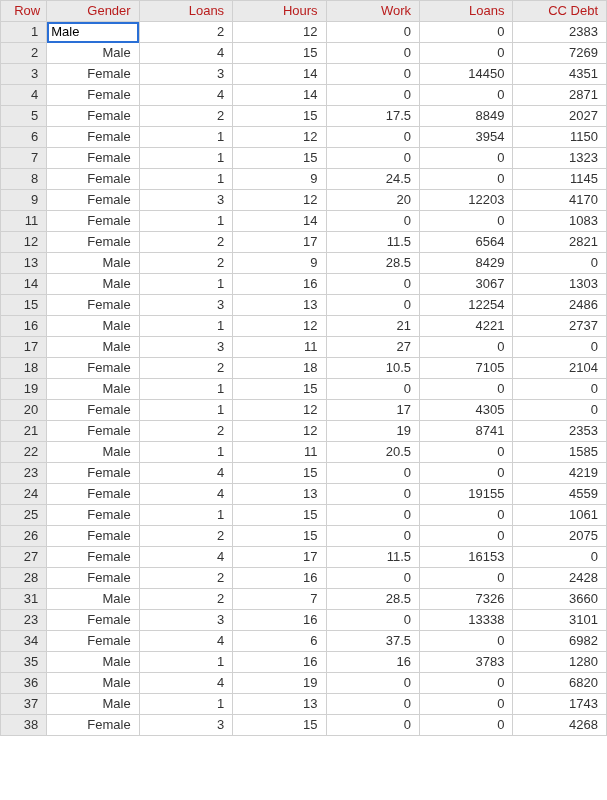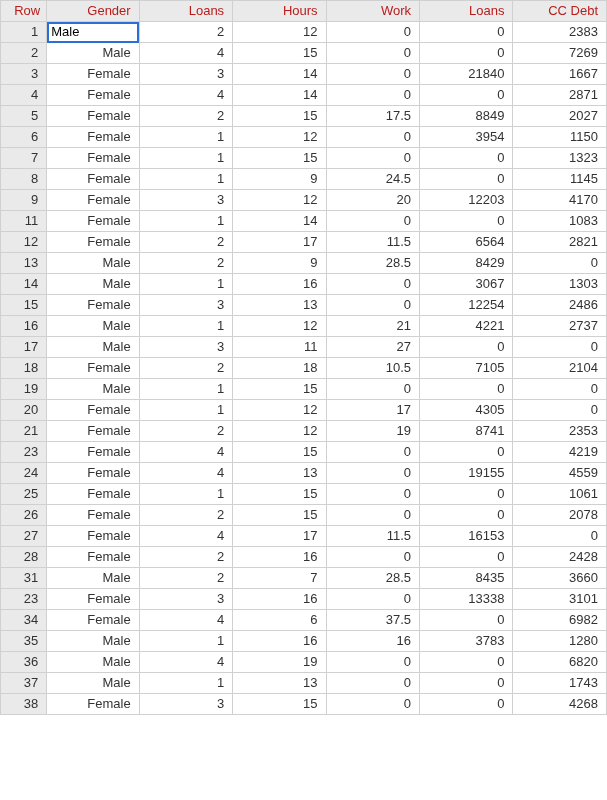--- a/index.html
+++ b/index.html
@@ -82,22 +82,22 @@
         <td class="col-num">0</td>
         <td class="col-num">0</td>
         <td class="col-num">7269</td>
       </tr>
       <tr>
         <td class="rowhead col-row">3</td>
         <td class="col-gender">Female</td>
         <td class="col-num">3</td>
         <td class="col-num">14</td>
         <td class="col-num">0</td>
-        <td class="col-num">21840</td>
-        <td class="col-num">1667</td>
+        <td class="col-num">14450</td>
+        <td class="col-num">4351</td>
       </tr>
       <tr>
         <td class="rowhead col-row">4</td>
         <td class="col-gender">Female</td>
         <td class="col-num">4</td>
         <td class="col-num">14</td>
         <td class="col-num">0</td>
         <td class="col-num">0</td>
         <td class="col-num">2871</td>
       </tr>
@@ -239,20 +239,29 @@
       <tr>
         <td class="rowhead col-row">21</td>
         <td class="col-gender">Female</td>
         <td class="col-num">2</td>
         <td class="col-num">12</td>
         <td class="col-num">19</td>
         <td class="col-num">8741</td>
         <td class="col-num">2353</td>
       </tr>
       <tr>
+        <td class="rowhead col-row">22</td>
+        <td class="col-gender">Male</td>
+        <td class="col-num">1</td>
+        <td class="col-num">11</td>
+        <td class="col-num">20.5</td>
+        <td class="col-num">0</td>
+        <td class="col-num">1585</td>
+      </tr>
+      <tr>
         <td class="rowhead col-row">23</td>
         <td class="col-gender">Female</td>
         <td class="col-num">4</td>
         <td class="col-num">15</td>
         <td class="col-num">0</td>
         <td class="col-num">0</td>
         <td class="col-num">4219</td>
       </tr>
       <tr>
         <td class="rowhead col-row">24</td>
@@ -272,21 +281,21 @@
         <td class="col-num">0</td>
         <td class="col-num">1061</td>
       </tr>
       <tr>
         <td class="rowhead col-row">26</td>
         <td class="col-gender">Female</td>
         <td class="col-num">2</td>
         <td class="col-num">15</td>
         <td class="col-num">0</td>
         <td class="col-num">0</td>
-        <td class="col-num">2078</td>
+        <td class="col-num">2075</td>
       </tr>
       <tr>
         <td class="rowhead col-row">27</td>
         <td class="col-gender">Female</td>
         <td class="col-num">4</td>
         <td class="col-num">17</td>
         <td class="col-num">11.5</td>
         <td class="col-num">16153</td>
         <td class="col-num">0</td>
       </tr>
@@ -298,21 +307,21 @@
         <td class="col-num">0</td>
         <td class="col-num">0</td>
         <td class="col-num">2428</td>
       </tr>
       <tr>
         <td class="rowhead col-row">31</td>
         <td class="col-gender">Male</td>
         <td class="col-num">2</td>
         <td class="col-num">7</td>
         <td class="col-num">28.5</td>
-        <td class="col-num">8435</td>
+        <td class="col-num">7326</td>
         <td class="col-num">3660</td>
       </tr>
       <tr>
         <td class="rowhead col-row">23</td>
         <td class="col-gender">Female</td>
         <td class="col-num">3</td>
         <td class="col-num">16</td>
         <td class="col-num">0</td>
         <td class="col-num">13338</td>
         <td class="col-num">3101</td>

